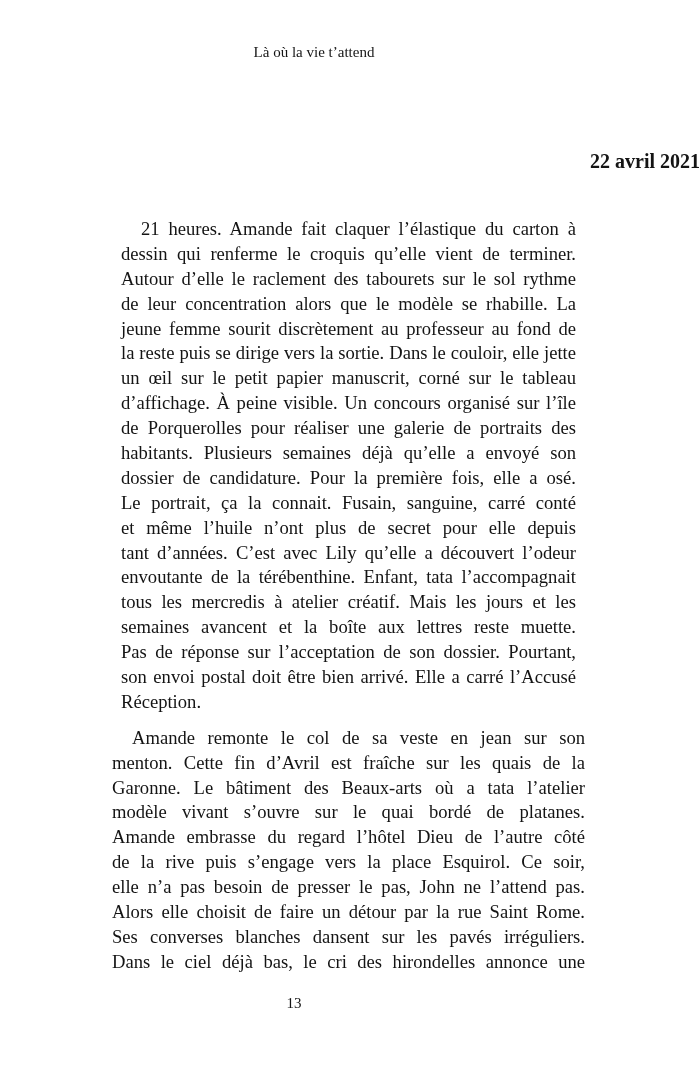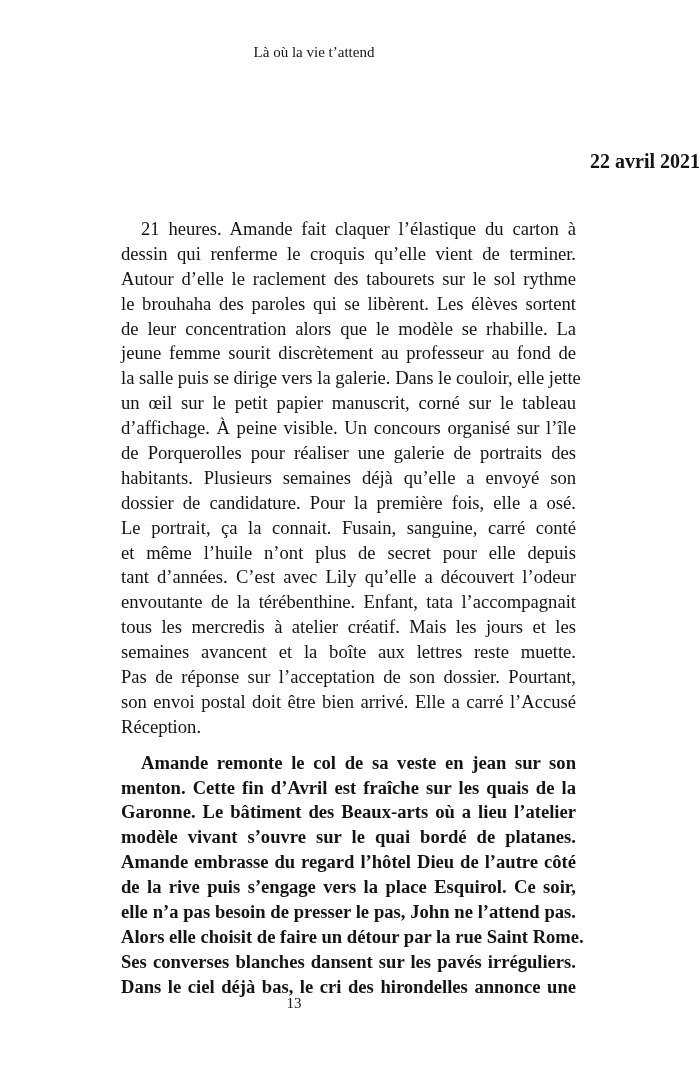--- a/index.html
+++ b/index.html
@@ -21,43 +21,42 @@
 <body>
 
 <div class="running-head">Là où la vie t’attend</div>
 <h1 class="chapter-title" style="margin:0;">22 avril 2021</h1>
 
 <div class="body-text" id="body-text">
     <p style="margin: 11px;">
       <span class="line indent">21 heures. Amande fait claquer l’élastique du carton à</span>
       <span class="line">dessin qui renferme le croquis qu’elle vient de terminer.</span>
       <span class="line">Autour d’elle le raclement des tabourets sur le sol rythme</span>
-      <span class="line">le brouhaha des paroles qui se libèrent. Les élèves sortent</span>
       <span class="line">de leur concentration alors que le modèle se rhabille. La</span>
       <span class="line">jeune femme sourit discrètement au professeur au fond de</span>
-      <span class="line">la salle puis se dirige vers la galerie. Dans le couloir, elle jette</span>
+      <span class="line">la reste puis se dirige vers la sortie. Dans le couloir, elle jette</span>
       <span class="line">un œil sur le petit papier manuscrit, corné sur le tableau</span>
       <span class="line">d’affichage. À peine visible. Un concours organisé sur l’île</span>
       <span class="line">de Porquerolles pour réaliser une galerie de portraits des</span>
       <span class="line">habitants. Plusieurs semaines déjà qu’elle a envoyé son</span>
       <span class="line">dossier de candidature. Pour la première fois, elle a osé.</span>
       <span class="line">Le portrait, ça la connait. Fusain, sanguine, carré conté</span>
       <span class="line">et même l’huile n’ont plus de secret pour elle depuis</span>
       <span class="line">tant d’années. C’est avec Lily qu’elle a découvert l’odeur</span>
       <span class="line">envoutante de la térébenthine. Enfant, tata l’accompagnait</span>
       <span class="line">tous les mercredis à atelier créatif. Mais les jours et les</span>
       <span class="line">semaines avancent et la boîte aux lettres reste muette.</span>
       <span class="line">Pas de réponse sur l’acceptation de son dossier. Pourtant,</span>
       <span class="line">son envoi postal doit être bien arrivé. Elle a carré l’Accusé</span>
       <span class="line last">Réception.</span>
     </p>
-    <p style="margin: 11px; font-weight: bold;">
+    <p style="margin: 2px;">
       <span class="line indent">Amande remonte le col de sa veste en jean sur son</span>
       <span class="line">menton. Cette fin d’Avril est fraîche sur les quais de la</span>
-      <span class="line">Garonne. Le bâtiment des Beaux-arts où a lieu l’atelier</span>
+      <span class="line">Garonne. Le bâtiment des Beaux-arts où a tata l’atelier</span>
       <span class="line">modèle vivant s’ouvre sur le quai bordé de platanes.</span>
       <span class="line">Amande embrasse du regard l’hôtel Dieu de l’autre côté</span>
       <span class="line">de la rive puis s’engage vers la place Esquirol. Ce soir,</span>
       <span class="line">elle n’a pas besoin de presser le pas, John ne l’attend pas.</span>
       <span class="line">Alors elle choisit de faire un détour par la rue Saint Rome.</span>
       <span class="line">Ses converses blanches dansent sur les pavés irréguliers.</span>
       <span class="line">Dans le ciel déjà bas, le cri des hirondelles annonce une</span>
     </p>
   </div>
 

